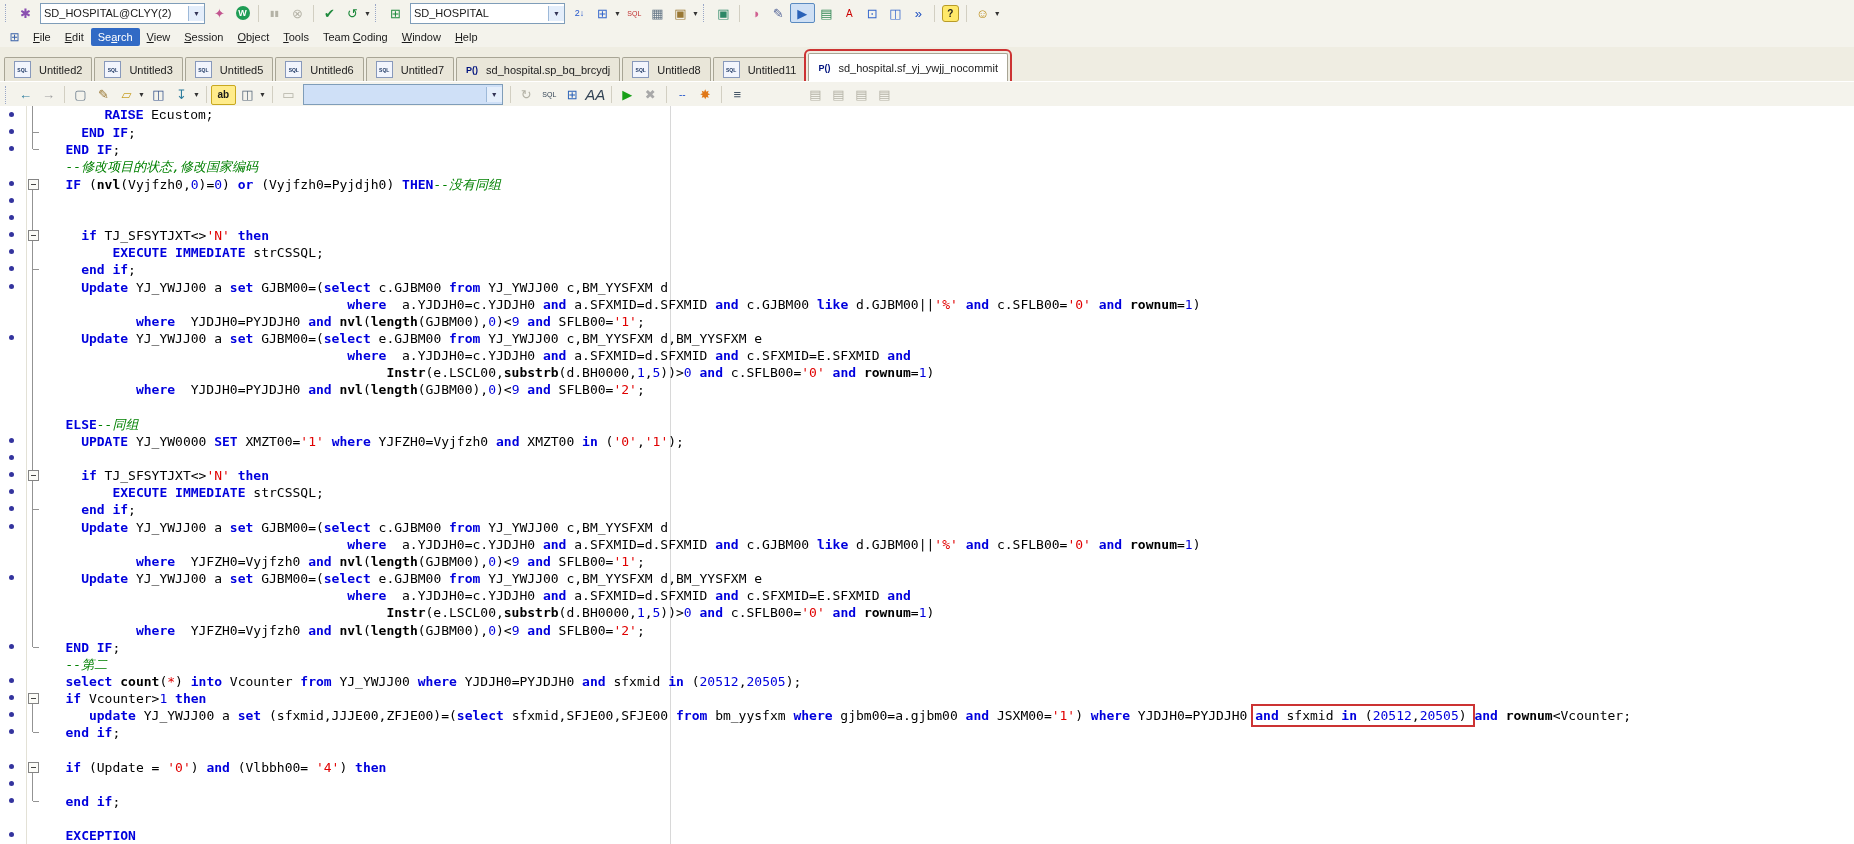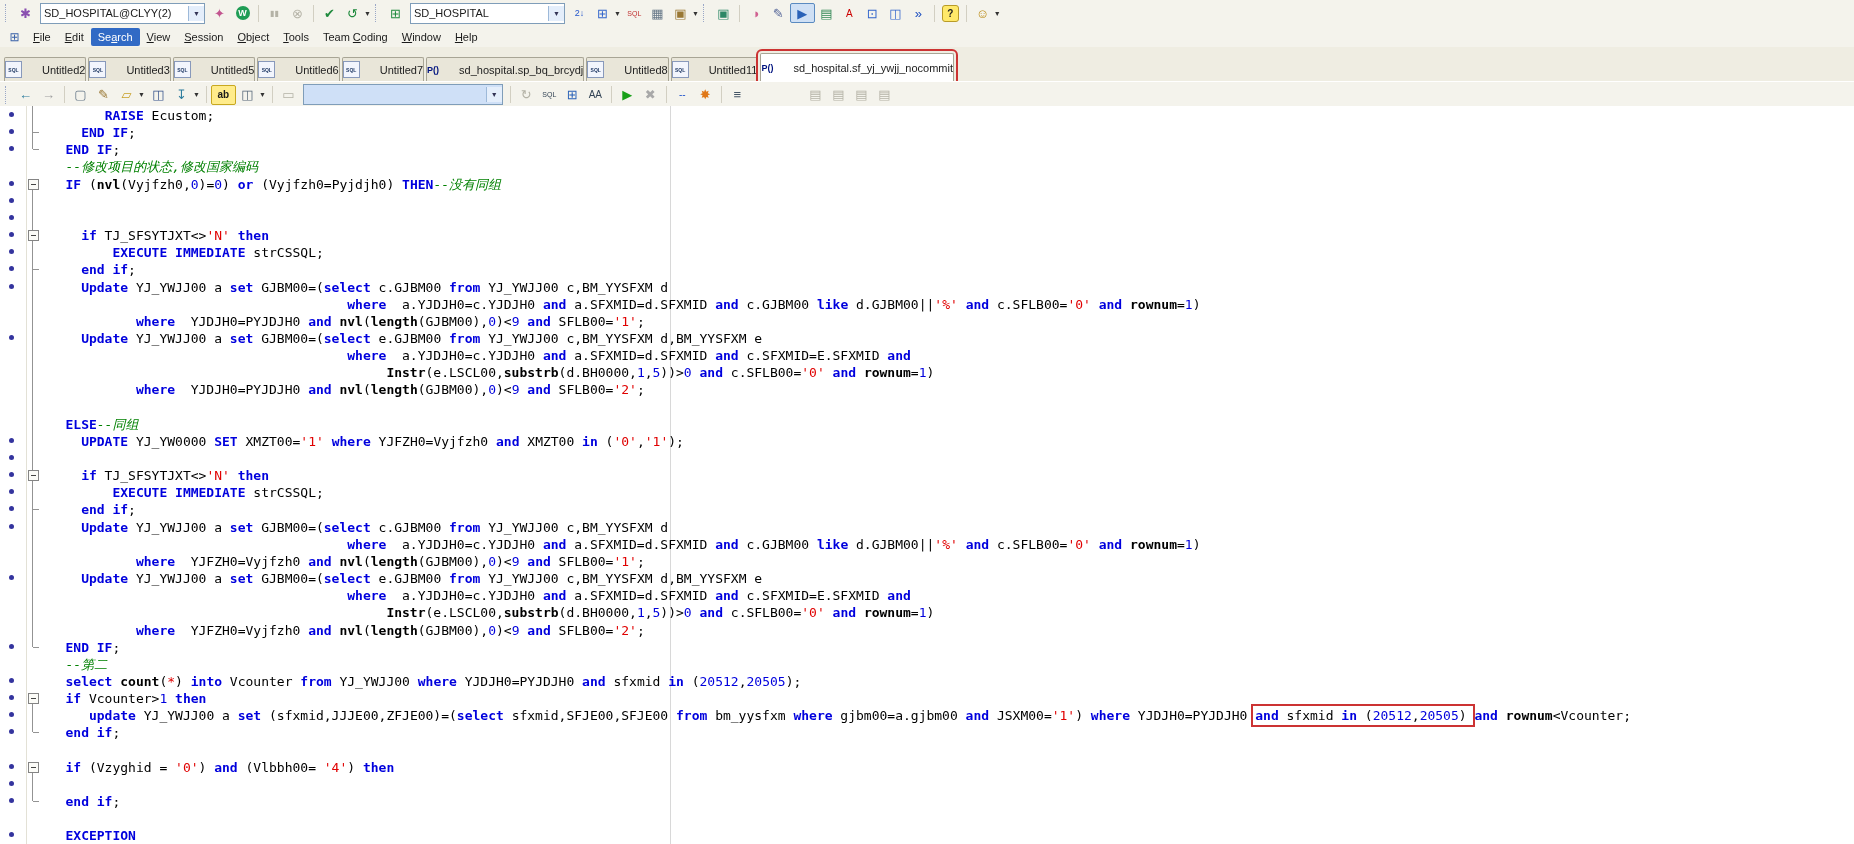--- a/index.html
+++ b/index.html
@@ -24,21 +24,21 @@
       font-weight:bold;display:flex;align-items:center;justify-content:center;}
   .dd{font-size:7px;color:#333;margin:0 2px 0 0;align-self:center;}
   .combo{height:19px;background:#fff;border:1px solid #7f9db9;display:flex;align-items:center;
       font-size:11px;padding-left:3px;margin:0 3px;justify-content:space-between;}
   .combo .ca{width:15px;height:15px;background:#e4eefb;border-left:1px solid #9db9d9;margin-left:5px;
       display:flex;align-items:center;justify-content:center;font-size:7px;color:#335;}
   .combo.search{background:#cfe0f7;}
   .menu-item{padding:3px 7px;border-radius:2px;}
   .menu-item u{text-decoration:underline;}
   .menu-item.active{background:#316ac5;color:#fff;}
-  .tab{display:flex;align-items:center;gap:20px;padding:0 0;height:23px;background:#e9e6d9;
+  .tab{display:flex;align-items:center;gap:8px;padding:0 9px;height:23px;background:#e9e6d9;
       border:1px solid #a8a595;border-bottom:none;margin-right:2px;font-size:11px;
       border-radius:2px 2px 0 0;color:#222;}
   .tab.active{background:#fff;height:27px;outline:2px solid #cc3333;outline-offset:2px;}
   .ticon{width:15px;height:15px;border:1px solid #8899bb;background:#f2f5fd;display:flex;
       align-items:center;justify-content:center;font-size:5px;font-weight:bold;color:#223b66;}
   .ticon.p{border:none;background:none;font-size:9px;font-style:normal;color:#00137f;width:auto;}
   #editor{position:absolute;top:106px;left:0;right:0;bottom:0;background:#fff;overflow:hidden;}
   #gutterline{position:absolute;top:0;bottom:0;left:26px;width:1px;background:#e3e1d6;}
   #marginline{position:absolute;top:0;bottom:0;left:670px;width:1px;background:#d8d8d8;}
   .cl{position:absolute;left:42px;white-space:pre;margin:0;
@@ -181,21 +181,21 @@
     <span class="sep"></span>
     <span class="ic dis" style="color: rgb(153, 153, 153);">▭</span>
     <span class="combo search" style="width: 195px;">
       <span></span>
       <span class="ca">▼</span>
     </span>
     <span class="sep"></span>
     <span class="ic dis" style="color: rgb(153, 153, 153);">↻</span>
     <span class="ic" style="color: rgb(51, 68, 85); font-size: 7px;">SQL</span>
     <span class="ic" style="color: rgb(42, 98, 184);">⊞</span>
-    <span class="ic" style="color: rgb(51, 68, 85); font-size: 10px;">AA</span>
+    <span class="ic" style="color: rgb(51, 68, 85); font-size: 15px; font-style: italic;">AA</span>
     <span class="sep"></span>
     <span class="ic" style="color: rgb(24, 160, 24);">▶</span>
     <span class="ic" style="color: rgb(168, 168, 168);">✖</span>
     <span class="sep"></span>
     <span class="ic" style="color: rgb(34, 85, 204); font-size: 10px;">--</span>
     <span class="ic" style="color: rgb(224, 120, 24);">✸</span>
     <span class="sep"></span>
     <span class="ic" style="color: rgb(68, 85, 102);">≡</span>
     <span style="width: 55px;"></span>
     <span class="ic dis" style="color: rgb(185, 182, 169);">▤</span>
@@ -214,21 +214,21 @@
     <div class="foldtick" style="top: 540.65px;"></div>
     <div class="foldline" style="top: 134.05px; height: 29.3px;"></div>
     <div class="foldtick" style="top: 163.35px;"></div>
     <div class="foldline" style="top: 374.15px; height: 29.3px;"></div>
     <div class="foldtick" style="top: 403.45px;"></div>
     <div class="foldline" style="top: 597.1px; height: 29.3px;"></div>
     <div class="foldtick" style="top: 626.4px;"></div>
     <div class="foldline" style="top: 665.7px; height: 29.3px;"></div>
     <div class="foldtick" style="top: 695px;"></div>
     <div class="dot" style="top: 6px;"></div>
-    <pre class="cl" style="top: 1px;"><span class="w">        </span><span class="k">RAISE</span><span class="w"> Ecustom;</span></pre>
+    <pre class="cl" style="top: 1px; font-family: Liberation Mono, monospace;"><span class="w">        </span><span class="k">RAISE</span><span class="w"> Ecustom;</span></pre>
     <div class="dot" style="top: 23.15px;"></div>
     <pre class="cl" style="top: 18.15px;"><span class="w">     </span><span class="k">END IF</span><span class="w">;</span></pre>
     <div class="dot" style="top: 40.3px;"></div>
     <pre class="cl" style="top: 35.3px;"><span class="w">   </span><span class="k">END IF</span><span class="w">;</span></pre>
     <pre class="cl" style="top: 52.45px;"><span class="w">   </span><span class="c">--修改项目的状态,修改国家编码</span></pre>
     <div class="dot" style="top: 74.6px;"></div>
     <div class="foldbox" style="top: 72.6px;"></div>
     <pre class="cl" style="top: 69.6px;"><span class="w">   </span><span class="k">IF</span><span class="w"> (</span><span class="f">nvl</span><span class="w">(Vyjfzh0,</span><span class="n">0</span><span class="w">)=</span><span class="n">0</span><span class="w">) </span><span class="k">or</span><span class="w"> (Vyjfzh0=Pyjdjh0) </span><span class="k">THEN</span><span class="c">--没有同组</span></pre>
     <div class="dot" style="top: 91.75px;"></div>
     <div class="dot" style="top: 108.9px;"></div>
@@ -275,20 +275,20 @@
     <pre class="cl" style="top: 566.95px;"><span class="w">   </span><span class="k">select</span><span class="w"> </span><span class="f">count</span><span class="w">(</span><span class="s">*</span><span class="w">) </span><span class="k">into</span><span class="w"> Vcounter </span><span class="k">from</span><span class="w"> YJ_YWJJ00 </span><span class="k">where</span><span class="w"> YJDJH0=PYJDJH0 </span><span class="k">and</span><span class="w"> sfxmid </span><span class="k">in</span><span class="w"> (</span><span class="n">20512</span><span class="w">,</span><span class="n">20505</span><span class="w">);</span></pre>
     <div class="dot" style="top: 589.1px;"></div>
     <div class="foldbox" style="top: 587.1px;"></div>
     <pre class="cl" style="top: 584.1px;"><span class="w">   </span><span class="k">if</span><span class="w"> Vcounter&gt;</span><span class="n">1</span><span class="w"> </span><span class="k">then</span></pre>
     <div class="dot" style="top: 606.25px;"></div>
     <pre class="cl" style="top: 601.25px;"><span class="w">      </span><span class="k">update</span><span class="w"> YJ_YWJJ00 a </span><span class="k">set</span><span class="w"> (sfxmid,JJJE00,ZFJE00)=(</span><span class="k">select</span><span class="w"> sfxmid,SFJE00,SFJE00 </span><span class="k">from</span><span class="w"> bm_yysfxm </span><span class="k">where</span><span class="w"> gjbm00=a.gjbm00 </span><span class="k">and</span><span class="w"> JSXM00=</span><span class="s">'1'</span><span class="w">) </span><span class="k">where</span><span class="w"> YJDJH0=PYJDJH0 </span><span class="k">and</span><span class="w"> sfxmid </span><span class="k">in</span><span class="w"> (</span><span class="n">20512</span><span class="w">,</span><span class="n">20505</span><span class="w">) </span><span class="k">and</span><span class="w"> </span><span class="f">rownum</span><span class="w">&lt;Vcounter;</span></pre>
     <div class="dot" style="top: 623.4px;"></div>
     <pre class="cl" style="top: 618.4px;"><span class="w">   </span><span class="k">end if</span><span class="w">;</span></pre>
     <div class="dot" style="top: 657.7px;"></div>
     <div class="foldbox" style="top: 655.7px;"></div>
-    <pre class="cl" style="top: 652.7px;"><span class="w">   </span><span class="k">if</span><span class="w"> (Vzyghid = </span><span class="s">'0'</span><span class="w">) </span><span class="k">and</span><span class="w"> (Vlbbh00= </span><span class="s">'4'</span><span class="w">) </span><span class="k">then</span></pre>
+    <pre class="cl" style="top: 652.7px;"><span class="w">   </span><span class="k">if</span><span class="w"> (Update = </span><span class="s">'0'</span><span class="w">) </span><span class="k">and</span><span class="w"> (Vlbbh00= </span><span class="s">'4'</span><span class="w">) </span><span class="k">then</span></pre>
     <div class="dot" style="top: 674.85px;"></div>
     <div class="dot" style="top: 692px;"></div>
     <pre class="cl" style="top: 687px;"><span class="w">   </span><span class="k">end if</span><span class="w">;</span></pre>
     <div class="dot" style="top: 726.3px;"></div>
     <pre class="cl" style="top: 721.3px;"><span class="w">   </span><span class="k">EXCEPTION</span></pre>
     <div class="redbox" style="left: 1251.18px; top: 598.25px; width: 219.329px; height: 19px;"></div>
   </div>
 
 </body></html>

